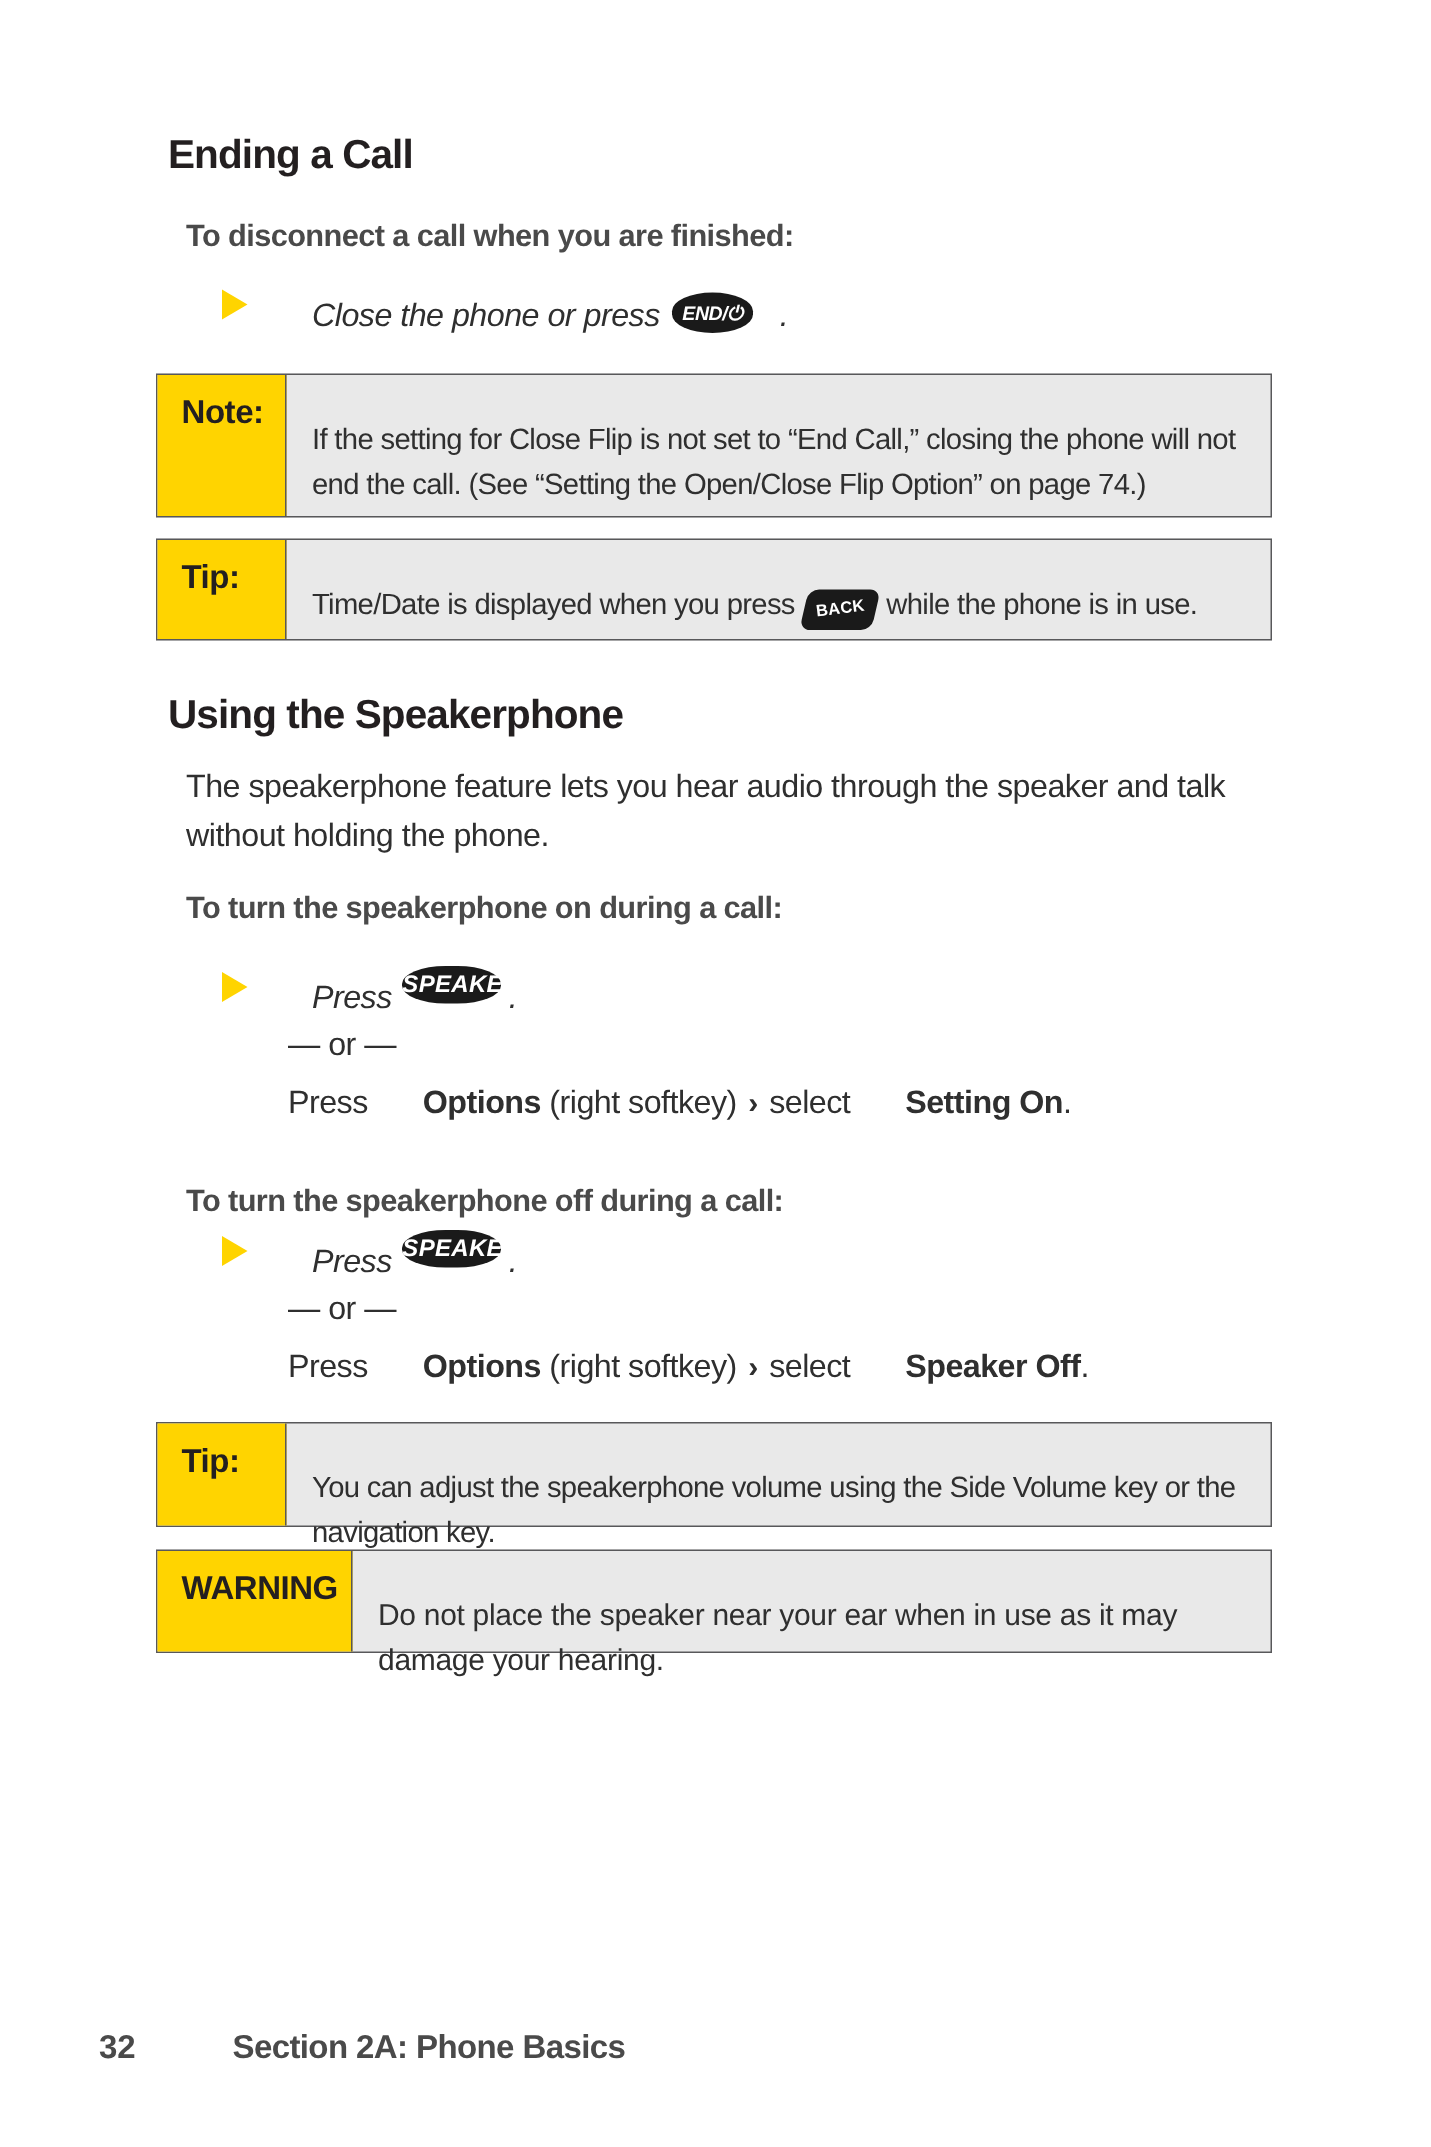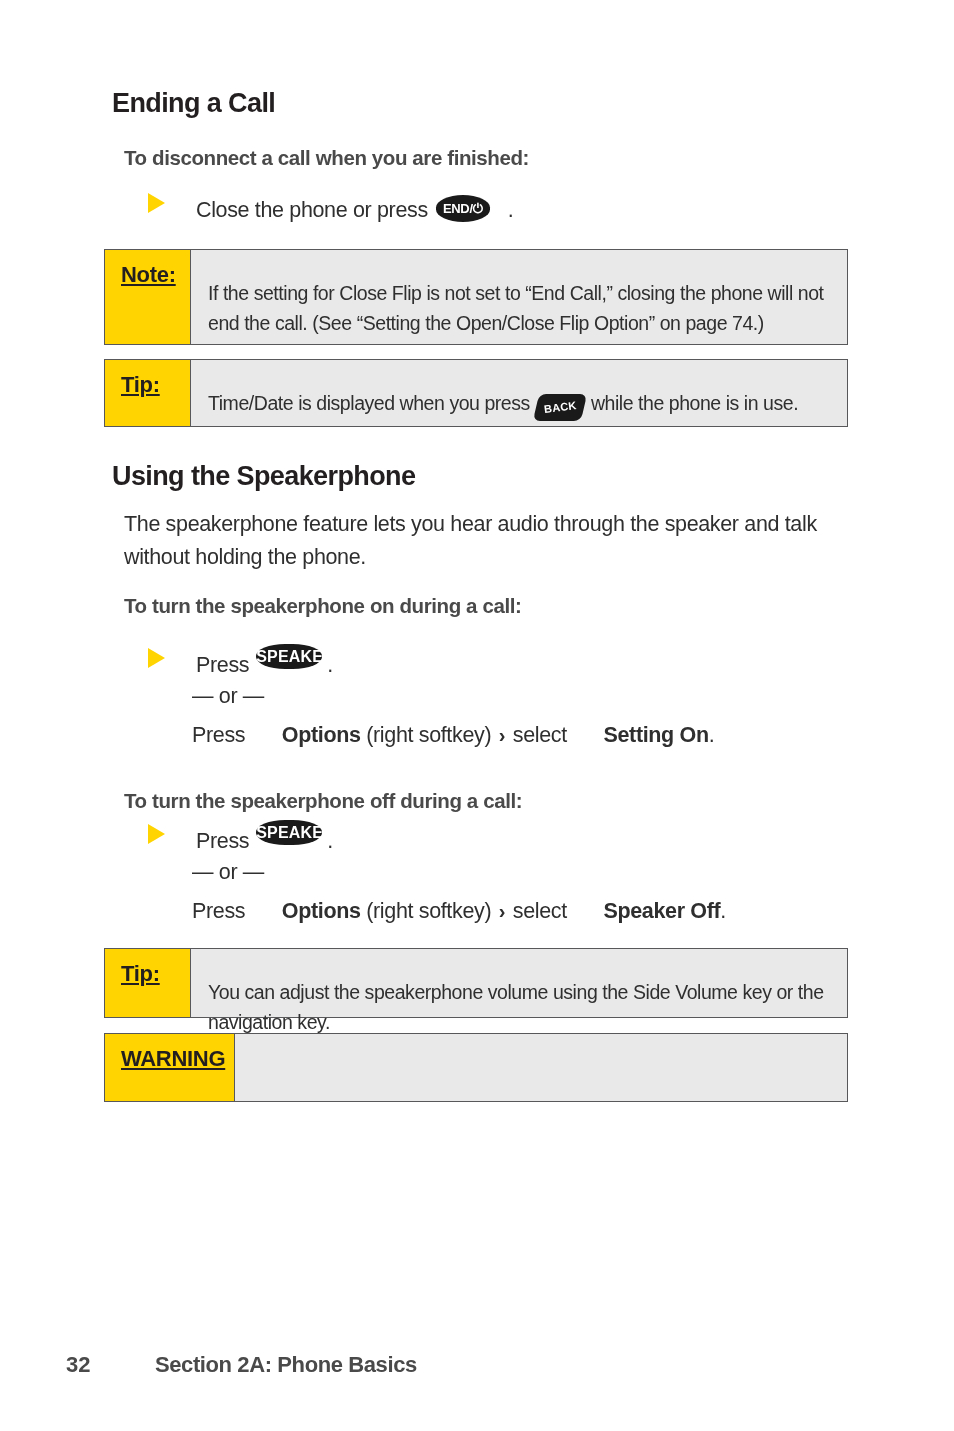--- a/index.html
+++ b/index.html
@@ -45,21 +45,22 @@
     letter-spacing: -0.35px;
     color: #2f2f2f;
   }
 
   
   .bullet-row {
     position: absolute;
     left: 148px;
     display: flex;
     align-items: baseline;
-    gap: 4px;
+    gap: 16px;
+    font-style: italic;
   }
   .bullet-tri {
     width: 0;
     height: 0;
     border-left: 17px solid #FFD400;
     border-top: 10.5px solid transparent;
     border-bottom: 10.5px solid transparent;
     display: inline-block;
     position: relative;
     top: -4px;
@@ -142,21 +143,20 @@
   }
   .callout-label {
     background: #FFD400;
     border-right: 1.5px solid #58585a;
     box-sizing: border-box;
     flex: none;
     font-weight: bold;
     color: #231f20;
     display: flex;
     align-items: flex-start;
-    text-decoration: underline;
   }
   .callout-label span {
     display: block;
     padding: 12px 0 0 16px;
     font-size: 22px;
     letter-spacing: -0.3px;
   }
   .callout-body {
     flex: 1;
     padding: 28px 14px 0 17px;
@@ -271,18 +271,19 @@
     <div class="callout-label" style="width:86px;">
       <span>Tip:</span>
     </div>
     <div class="callout-body">You can adjust the speakerphone volume using the Side Volume key or the navigation key.</div>
   </div>
 
   <div class="callout" style="left:104px; top:1033px; width:744px; height:69px;">
     <div class="callout-label" style="width:130px;">
       <span>WARNING</span>
     </div>
+    <div class="callout-body wide-lead">Do not place the speaker near your ear when in use as it may damage your hearing.</div>
   </div>
 
   <div class="footer-page">32</div>
   <div class="footer-sec">Section 2A: Phone Basics</div>
 
 </div>
 
 </body></html>

